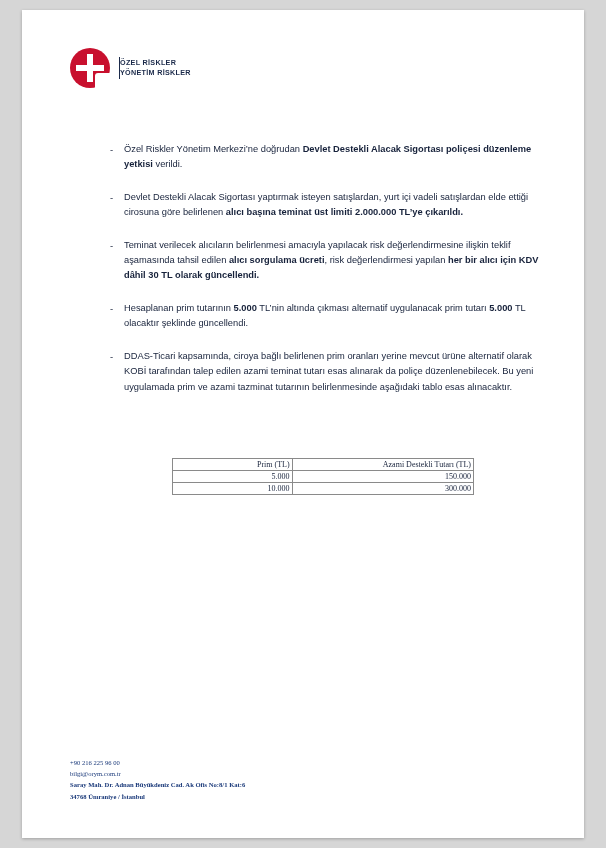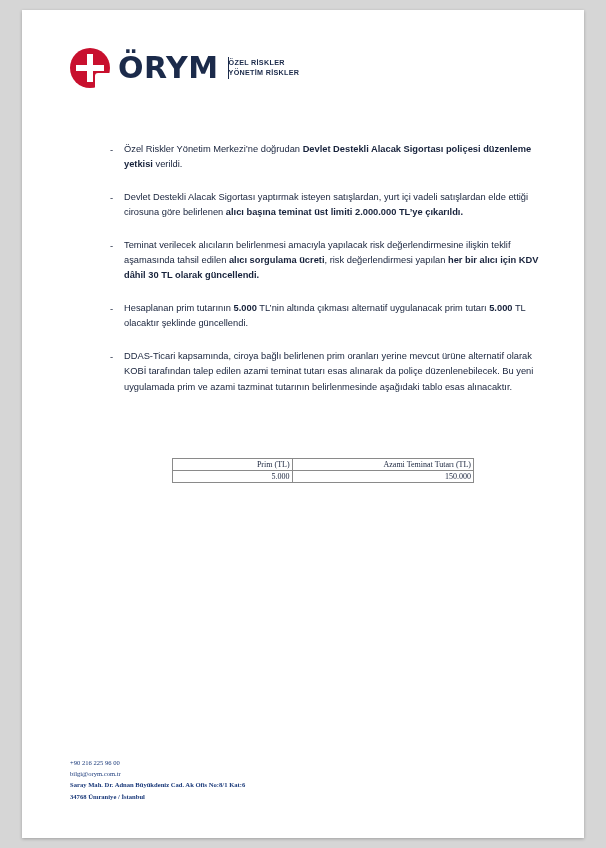--- a/index.html
+++ b/index.html
@@ -168,21 +168,20 @@
 <div class="viewport">
   <div class="page">
 
     <div class="logo-block">
       <div class="logo-mark">
         <div class="circle"></div>
         <div class="cross-v"></div>
         <div class="cross-h"></div>
         <div class="notch"></div>
       </div>
-      <div class="logo-word">ÖRYM</div>
       <div class="logo-sub">
         <span>ÖZEL RİSKLER</span>
         <span>YÖNETİM RİSKLER</span>
       </div>
     </div>
 
     <div class="content" id="bullet-list">
         <div class="bullet-row">
           <div class="dash">-</div>
           <div class="para"><span>Özel Riskler Yönetim Merkezi’ne doğrudan </span><b>Devlet Destekli Alacak Sigortası poliçesi düzenleme yetkisi</b><span> verildi.</span></div>
@@ -208,28 +207,32 @@
     <div class="table-shadow"></div>
     <div class="table-wrap">
       <table class="premium">
         <colgroup>
             <col class="c1">
             <col class="c2">
           </colgroup>
         <thead>
           <tr>
             <th>Prim (TL)</th>
-            <th>Azami Teminat Tutarı (TL)</th>
+            <th>Azami Destekli Tutarı (TL)</th>
           </tr>
         </thead>
         <tbody id="premium-table-body">
             <tr>
               <td>5.000</td>
               <td>150.000</td>
             </tr>
+            <tr>
+              <td>10.000</td>
+              <td>300.000</td>
+            </tr>
           </tbody>
       </table>
     </div>
 
     <div class="footer">
       <div>+90 216 225 96 00</div>
       <div>bilgi@orym.com.tr</div>
       <div class="bold">Saray Mah. Dr. Adnan Büyükdeniz Cad. Ak Ofis No:8/1 Kat:6</div>
       <div class="bold">34768 Ümraniye / İstanbul</div>
     </div>

